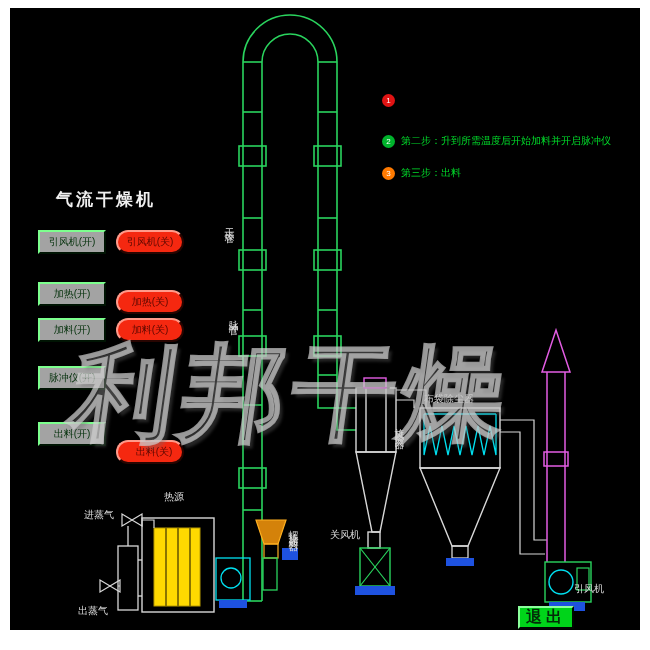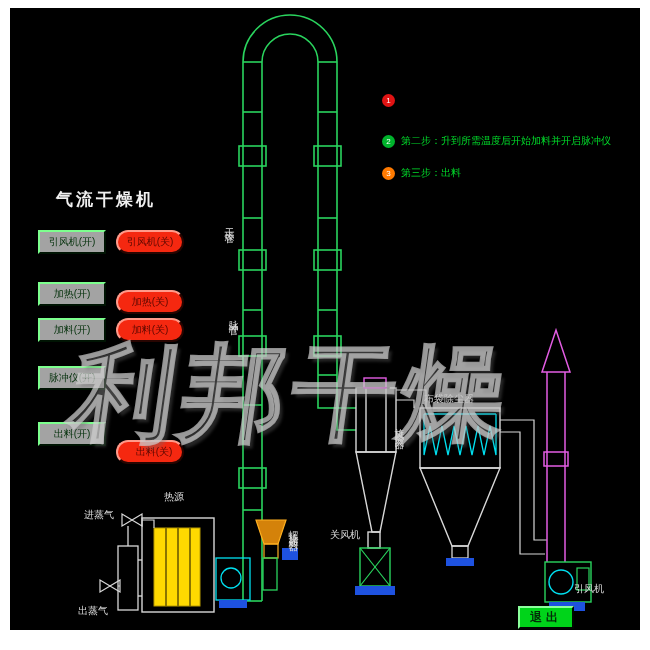--- a/index.html
+++ b/index.html
@@ -37,21 +37,21 @@
   .watermark{
     position:absolute;left:72px;top:336px;font-size:104px;font-weight:bold;
     font-family:"DejaVu Serif", serif;letter-spacing:6px;line-height:1.1;
     color:rgba(225,225,225,0.14);-webkit-text-stroke:2px rgba(205,205,205,0.7);
     transform:skewX(-8deg);text-shadow:4px 4px 3px rgba(110,110,110,0.35);
     white-space:nowrap;pointer-events:none;
   }
   .exit-btn{
     position:absolute;left:518px;top:606px;width:56px;height:23px;cursor:pointer;
     background:#00d41a;border:2px outset;border-color:#8cff9c #035d0e #035d0e #8cff9c;
-    color:#032b08;font-size:12px;font-weight:bold;letter-spacing:4px;
+    color:#032b08;font-size:16px;font-weight:bold;letter-spacing:4px;
     display:flex;align-items:center;justify-content:center;box-sizing:border-box;
   }
 </style>
 </head>
 <body>
 
 <div class="frame">
   <div class="screen"></div>
 
   <svg class="diagram" width="650" height="650" viewBox="0 0 650 650">

